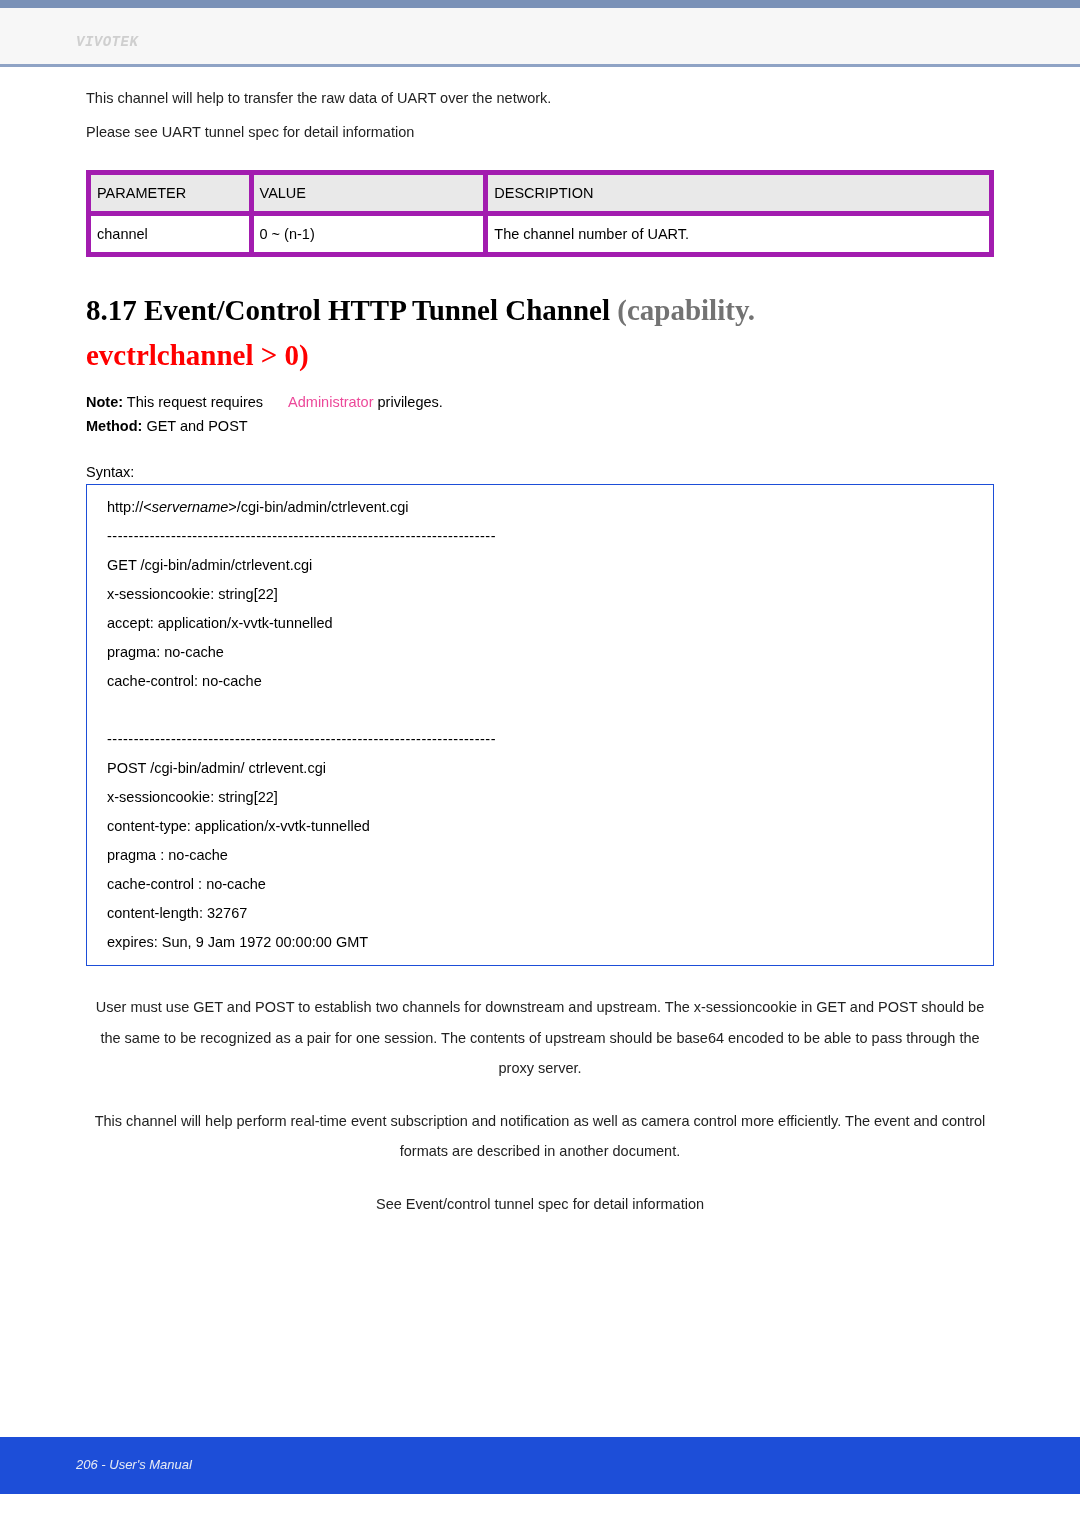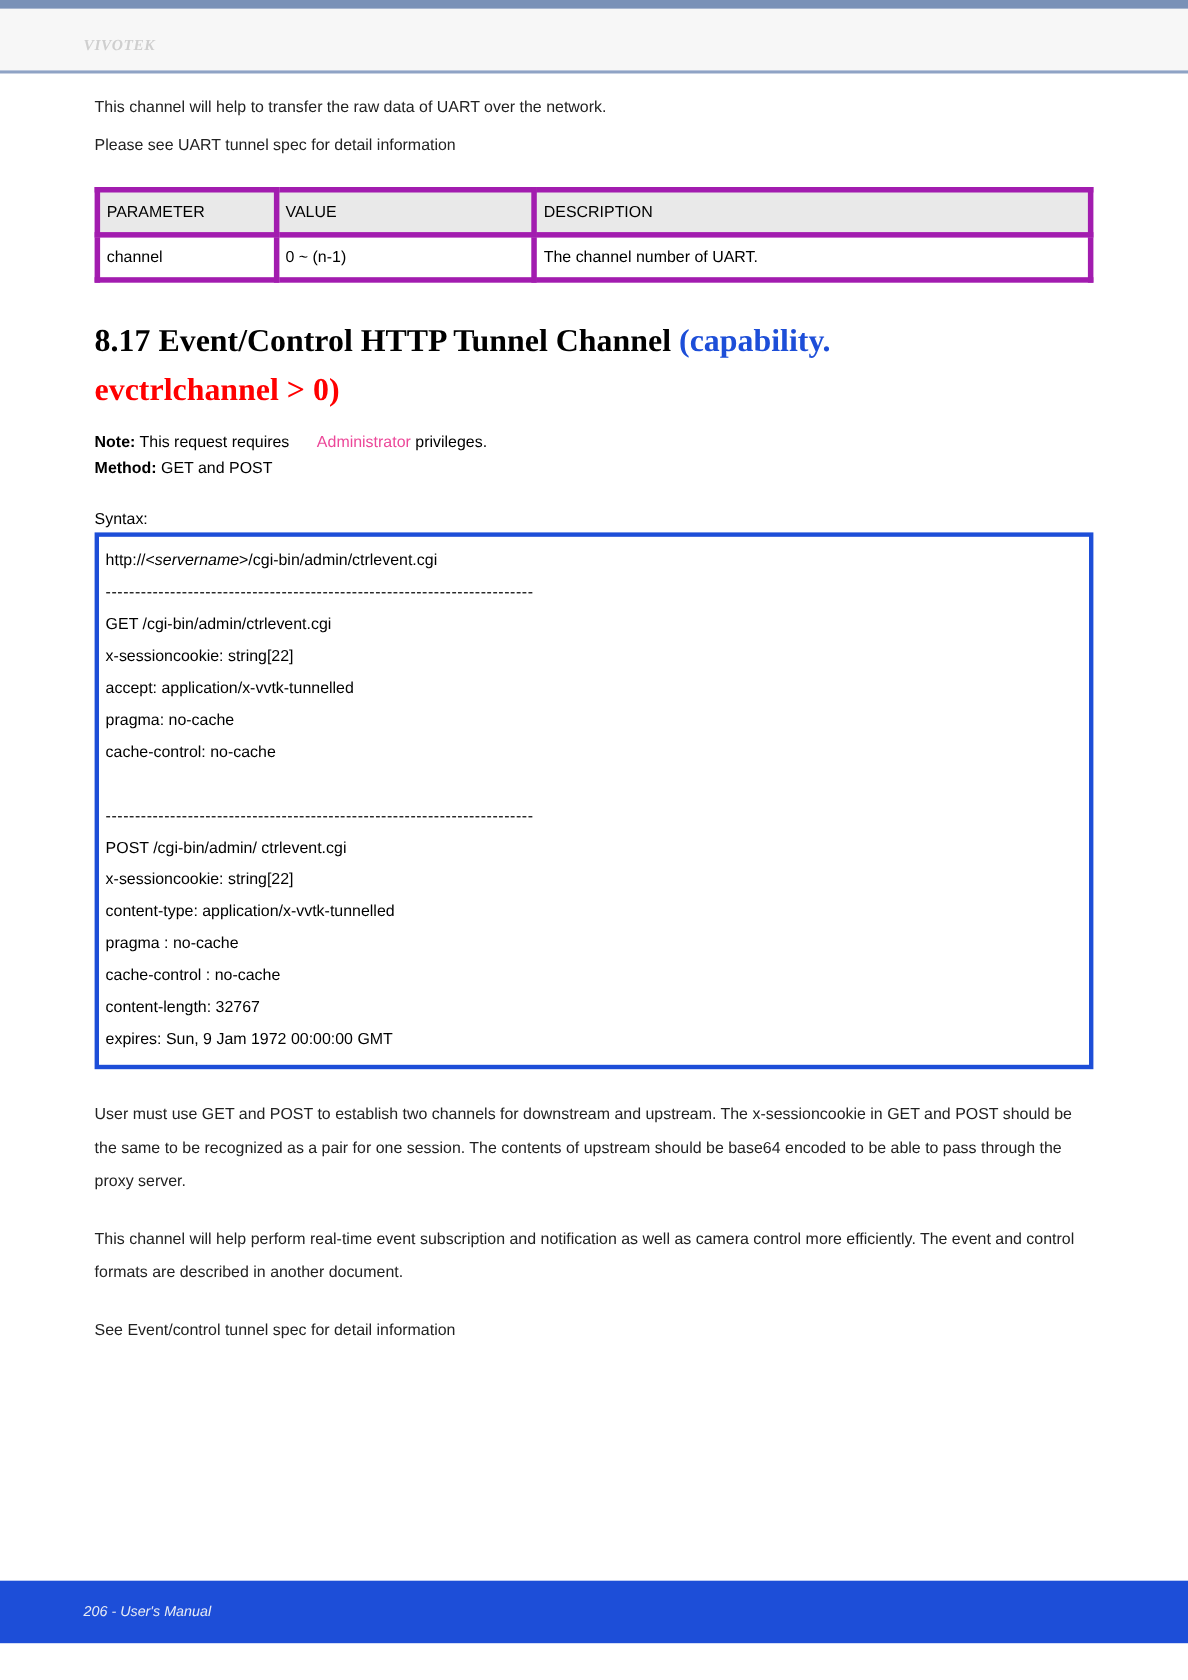--- a/index.html
+++ b/index.html
@@ -1,37 +1,37 @@
 <!DOCTYPE html>
 <html><head>
 <meta charset="utf-8">
 <style>
 * { margin: 0; padding: 0; box-sizing: border-box; }
 body { font-family: Verdana, Geneva, sans-serif; background: #fff; color: #000; width: 1080px; }
 .top-border { height: 8px; background: #7a91b7; }
 .header-strip { height: 56px; background: #f7f7f7; padding: 24px 0 0 76px; }
-.brand { font-family: Liberation Serif, serif; font-size: 14px; font-style: italic; font-weight: bold; color: #cfcfcf; letter-spacing: 0.5px; }
+.brand { font-family: Liberation Mono, monospace; font-size: 14px; font-style: italic; font-weight: bold; color: #cfcfcf; letter-spacing: 0.5px; }
 .divider-line { height: 3px; background: #8fa3c5; }
 .page { padding: 18px 86px 40px 86px; background: #fff; min-height: 1370px; }
 .p { font-size: 14.5px; line-height: 1.9; color: #222; margin-bottom: 6px; }
 .p + .p { margin-top: 2px; }
 table.params { width: 100%; border-collapse: collapse; margin: 24px 0 30px 0; font-size: 14.5px; }
 table.params th, table.params td { border: 5px solid #a21caf; padding: 10px 6px; text-align: left; font-weight: normal; }
 table.params th { background: #e9e9e9; }
 h2.section-title { font-family: "Times New Roman", Times, serif; font-size: 29px; font-weight: bold; color: #000; line-height: 1.6; margin: 18px 0 6px 0; }
-h2.section-title .red { color: #1d4ed8; }
+h2.section-title .red { color: #737373; }
 .sub-red { font-family: "Times New Roman", Times, serif; font-size: 29px; font-weight: bold; color: #ff0000; margin-bottom: 22px; }
 .note-line { font-size: 14.5px; margin-bottom: 8px; }
 .note-line .b { font-weight: bold; }
 .note-line .r { color: #ec4899; margin-left: 21px; }
 .syntax-label { font-size: 14.5px; margin-top: 30px; margin-bottom: 4px; }
-.code-box { border: 4px solid #1d4ed8; padding: 8px 6px; font-size: 14.5px; line-height: 2.0; }
+.code-box { border: 1px solid #1d4ed8; padding: 8px 20px; font-size: 14.5px; line-height: 2.0; }
 .code-box .ln { display: block; }
 .code-box .sep { letter-spacing: 0.5px; color: #000; }
-.post-paragraphs { margin-top: 26px; }
+.post-paragraphs { margin-top: 26px; text-align: center; }
 .post-paragraphs .p { line-height: 2.1; margin-bottom: 22px; }
 .footer { background: #1d4ed8; color: #e8ecf4; font-size: 13px; font-style: italic; padding: 20px 0 22px 76px; font-family: Arial, sans-serif; }
 </style>
 </head>
 <body>
 
 <div class="top-border"></div>
 <div class="header-strip">
   <span class="brand">VIVOTEK</span>
 </div>

